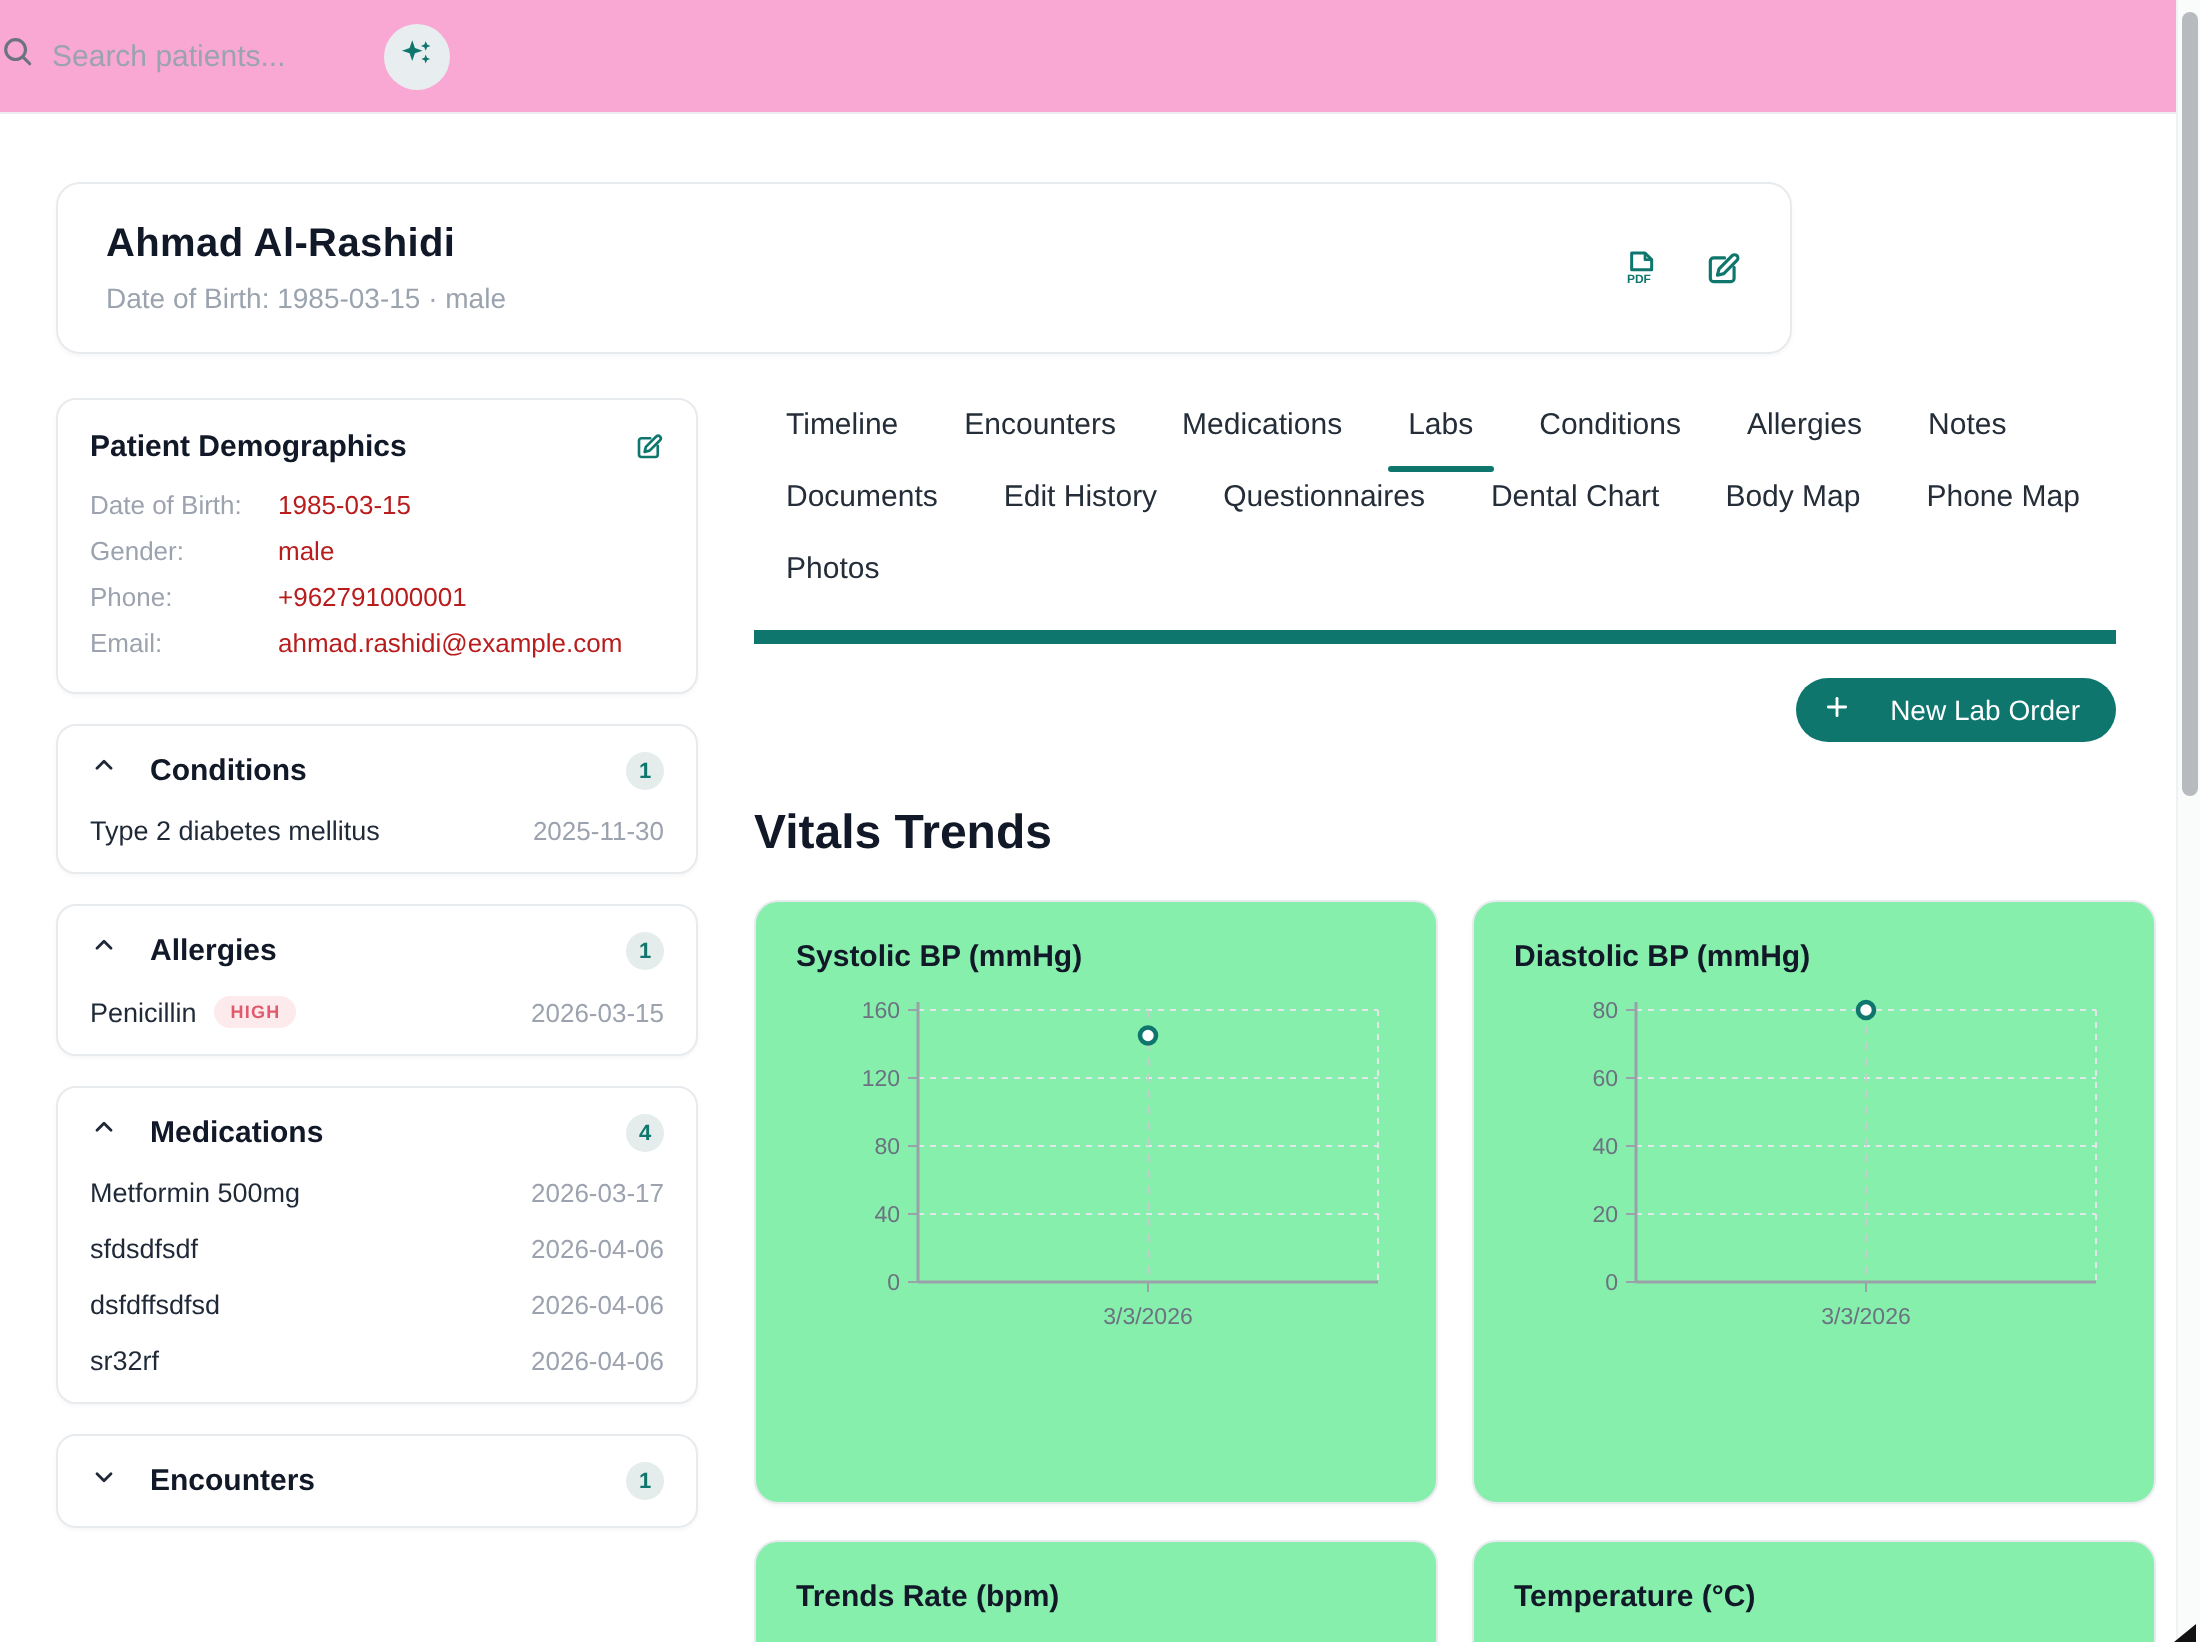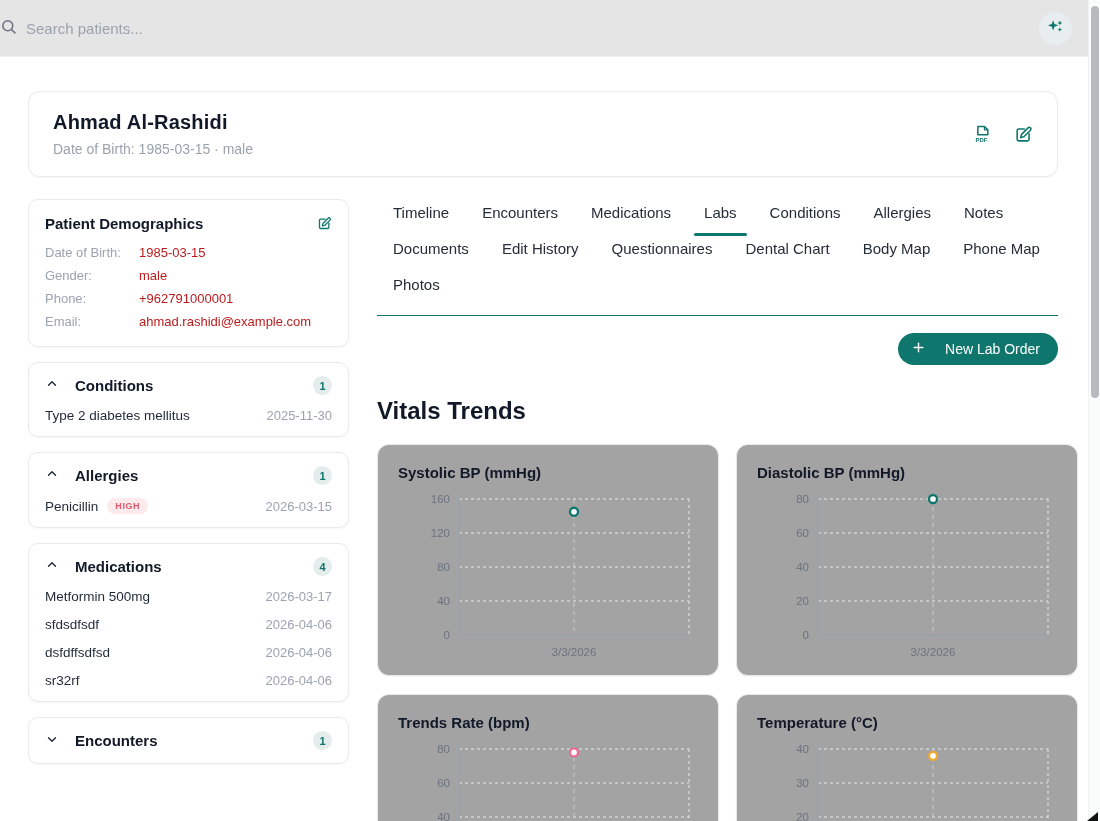--- a/index.html
+++ b/index.html
@@ -1,31 +1,31 @@
 <!DOCTYPE html>
 <html><head>
 <meta charset="utf-8">
 <style>
   * { margin:0; padding:0; box-sizing:border-box; }
   html,body { width:1100px; height:821px; overflow:hidden; background:#fff;
     font-family:"Liberation Sans","DejaVu Sans",sans-serif; color:#111827; }
 
   
-  .topbar { height:57px; display:flex; align-items:center; justify-content:space-between;
-    gap:16px; padding-right:28px; border-bottom:1px solid #eceef1; background:#e5e5e5; }
+  .topbar { height:57px; display:flex; align-items:center; justify-content:flex-start;
+    gap:16px; padding-right:28px; border-bottom:1px solid #eceef1; background:#f9a8d4; }
   .searchbox { display:flex; align-items:center; gap:9px; }
   .searchbox input { border:none; outline:none; font-size:15px; width:150px; background:transparent;
     font-family:"Liberation Sans",sans-serif; color:#374151; }
   .searchbox input::placeholder { color:#9aa3ae; }
   .sparkle-btn { width:33px; height:33px; border-radius:50%; background:#e8eef0; border:none;
     display:flex; align-items:center; justify-content:center; cursor:pointer; }
 
   
   .page { padding:34px 42px 0 28px; }
-  .patient-card { width:1030px; border:1px solid #e8ebee; border-radius:12px;
+  .patient-card { width:868px; border:1px solid #e8ebee; border-radius:12px;
     box-shadow:0 1px 2px rgba(16,24,40,.04); padding:19px 24px; display:flex;
     align-items:center; justify-content:space-between; background:#fff; }
   .patient-name { font-size:20px; font-weight:700; letter-spacing:.2px; }
   .patient-sub { font-size:14px; color:#9aa3ae; margin-top:7px; }
   .pc-actions { display:flex; gap:22px; align-items:center; }
   .icon-btn { background:none; border:none; cursor:pointer; padding:0; line-height:0; }
 
   .columns { display:flex; gap:28px; margin-top:22px; width:1030px; }
   .sidebar { width:321px; flex:0 0 321px; display:flex; flex-direction:column; gap:15px; }
   .card { border:1px solid #e8ebee; border-radius:10px; background:#fff;
@@ -48,35 +48,35 @@
   .scard-item { display:flex; align-items:center; justify-content:space-between;
     margin-top:13px; font-size:13.5px; cursor:pointer; }
   .item-name { color:#1f2937; display:flex; align-items:center; gap:9px; }
   .item-date { color:#9ca3af; font-size:13px; }
   .high-badge { background:#fdeaec; color:#e05a6d; font-size:9px; font-weight:700;
     letter-spacing:.6px; padding:3px 8px; border-radius:9px; }
 
   
   .main-col { flex:1; min-width:0; }
   .tabs { display:flex; flex-wrap:wrap; column-gap:33px; row-gap:14px;
-    padding:3px 0 19px 16px; border-bottom:1px solid #0f766e; }
+    padding:3px 0 19px 16px; border-bottom:7px solid #0f766e; }
   .tab { font-size:15px; color:#242d38; font-weight:500; cursor:pointer; position:relative;
     line-height:22px; }
   .tab.active::after { content:""; position:absolute; left:-10px; right:-10px; bottom:-12px;
     height:3px; background:#0f766e; border-radius:2px; }
 
   .actions-row { display:flex; justify-content:flex-end; margin-top:17px; }
   .new-lab-btn { display:flex; align-items:center; gap:20px; background:#0f766e; color:#fff;
     border:none; border-radius:17px; padding:8px 18px 8px 14px; font-size:14px; font-weight:500;
     cursor:pointer; font-family:"Liberation Sans",sans-serif; }
 
   .section-title { font-size:24px; font-weight:700; margin-top:32px; }
   .charts-grid { display:grid; grid-template-columns:1fr 1fr; gap:18px 17px; margin-top:19px; }
-  .chart-card { border:1px solid #e8ebee; border-radius:12px; background:#a3a3a3;
-    box-shadow:0 1px 2px rgba(16,24,40,.04); padding:19px 20px 14px; height:232px; }
+  .chart-card { border:1px solid #e8ebee; border-radius:12px; background:#86efac;
+    box-shadow:0 1px 2px rgba(16,24,40,.04); padding:19px 20px 14px; height:302px; }
   .chart-title { font-size:15px; font-weight:700; }
   .chart-body { margin-top:8px; }
 
   
   .scrollbar { position:fixed; top:0; right:0; width:12px; height:821px; background:#fafbfb;
     border-left:1px solid #f0f1f3; }
   .scroll-thumb { position:absolute; top:6px; left:2px; width:8px; height:392px;
     background:#b7bbc0; border-radius:4px; }
   .cursor-mark { position:fixed; right:2px; bottom:0; width:11px; height:9px; background:#111;
     clip-path:polygon(100% 0, 100% 100%, 0 100%); z-index:20; }

